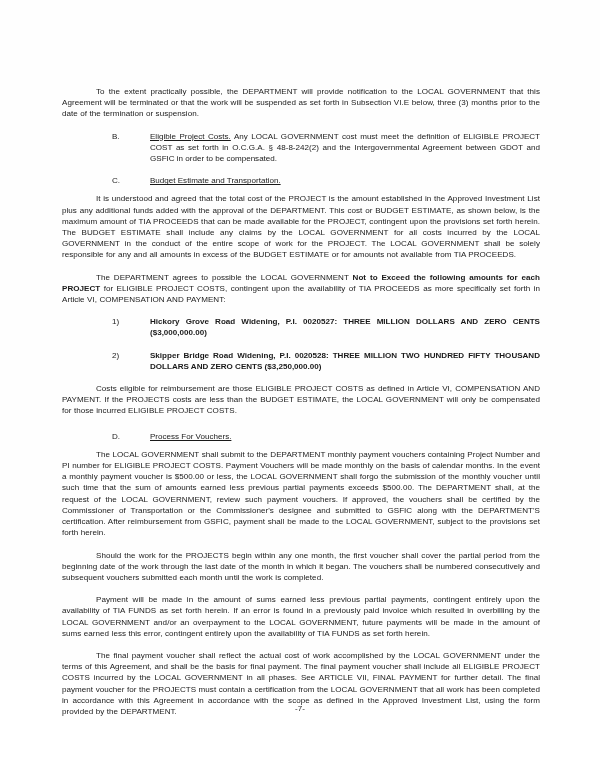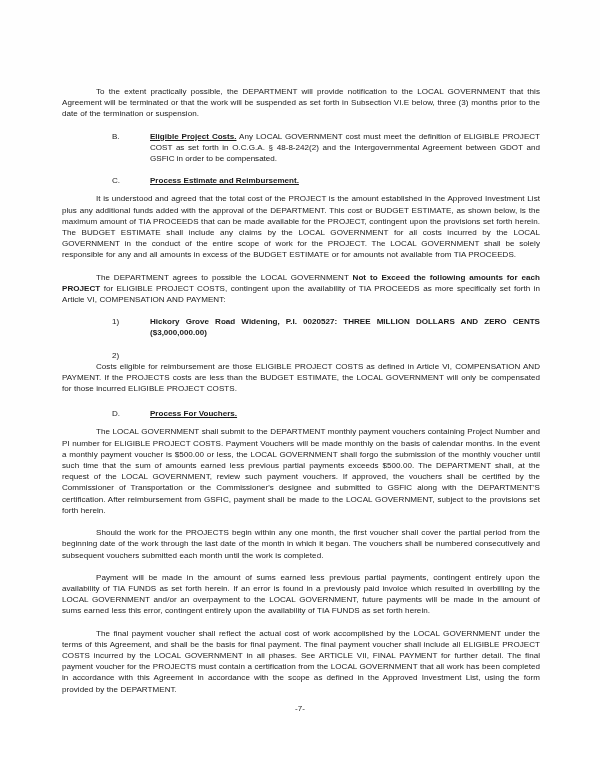--- a/index.html
+++ b/index.html
@@ -61,21 +61,21 @@
   }
   .section-letter {
     position: absolute;
     left: 50px;
     top: 0;
     font-size: 8.05px;
     line-height: 11.2px;
     font-weight: normal;
   }
   .section-title {
-    font-weight: bold;
+    font-weight: normal;
     text-decoration: underline;
     text-underline-offset: 1px;
   }
   .section-heading-only {
     min-height: 11.2px;
   }
 
   
   .num-row {
     position: relative;
@@ -118,41 +118,41 @@
 
     <div class="gap-md"></div>
 
     <div class="section-row">
       <span class="section-letter">B.</span><span class="section-title">Eligible Project Costs.</span><span> Any LOCAL GOVERNMENT cost must meet the definition of ELIGIBLE PROJECT COST as set forth in O.C.G.A. § 48-8-242(2) and the Intergovernmental Agreement between GDOT and GSFIC in order to be compensated.</span>
     </div>
 
     <div class="gap-md"></div>
 
     <div class="section-row section-heading-only">
-      <span class="section-letter">C.</span><span class="section-title">Process Estimate and Reimbursement.</span>
+      <span class="section-letter">C.</span><span class="section-title">Budget Estimate and Transportation.</span>
     </div>
 
     <div class="gap-sm"></div>
 
     <p class="para indent">It is understood and agreed that the total cost of the PROJECT is the amount established in the Approved Investment List plus any additional funds added with the approval of the DEPARTMENT.  This cost or BUDGET ESTIMATE, as shown below, is the maximum amount of TIA PROCEEDS that can be made available for the PROJECT, contingent upon the provisions set forth herein.  The BUDGET ESTIMATE shall include any claims by the LOCAL GOVERNMENT for all costs incurred by the LOCAL GOVERNMENT in the conduct of the entire scope of work for the PROJECT.  The LOCAL GOVERNMENT shall be solely responsible for any and all amounts in excess of the BUDGET ESTIMATE or for amounts not available from TIA PROCEEDS.</p>
 
     <div class="gap-md"></div>
 
     <p class="para indent"><span>The DEPARTMENT agrees to possible the LOCAL GOVERNMENT </span><b>Not to Exceed the following amounts for each PROJECT</b><span> for ELIGIBLE PROJECT COSTS, contingent upon the availability of TIA PROCEEDS as more specifically set forth in Article VI, COMPENSATION AND PAYMENT:</span></p>
 
     <div class="gap-md"></div>
 
     <div class="num-row">
       <span class="num-marker">1)</span><span>Hickory Grove Road Widening, P.I. 0020527:  THREE MILLION DOLLARS AND ZERO CENTS ($3,000,000.00)</span>
     </div>
 
     <div class="gap-md"></div>
 
     <div class="num-row">
-      <span class="num-marker">2)</span>
+      <span class="num-marker">2)</span><span>Skipper Bridge Road Widening, P.I. 0020528:   THREE MILLION TWO HUNDRED FIFTY THOUSAND DOLLARS AND ZERO CENTS ($3,250,000.00)</span>
     </div>
 
     <div class="gap-md"></div>
 
     <p class="para indent">Costs eligible for reimbursement are those ELIGIBLE PROJECT COSTS as defined in Article VI, COMPENSATION AND PAYMENT.   If the PROJECTS costs are less than the BUDGET ESTIMATE,  the LOCAL GOVERNMENT will only be compensated for those incurred ELIGIBLE PROJECT COSTS.</p>
 
     <div class="gap-lg"></div>
 
     <div class="section-row section-heading-only">
       <span class="section-letter">D.</span><span class="section-title">Process For Vouchers.</span>

